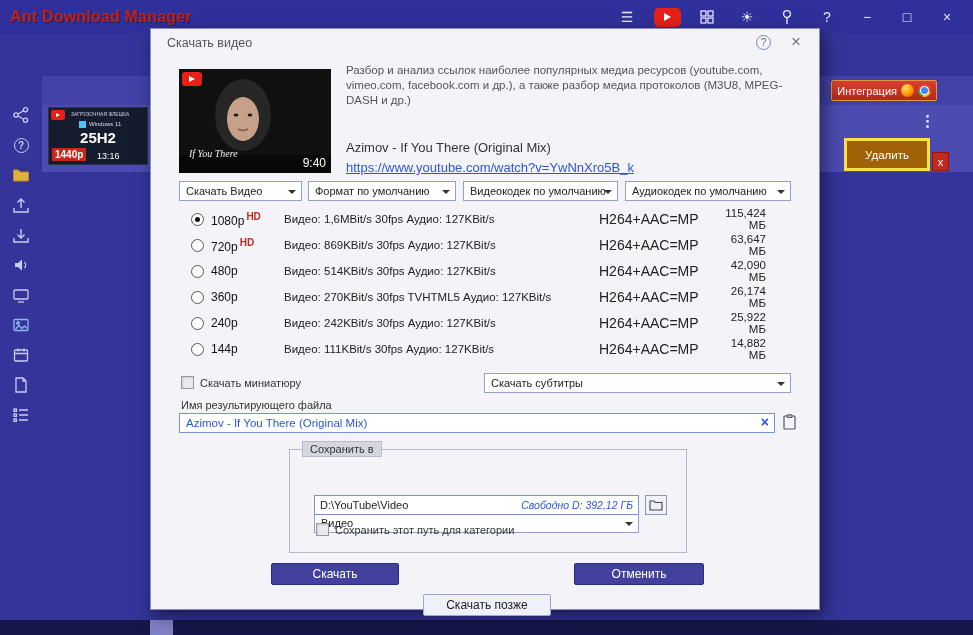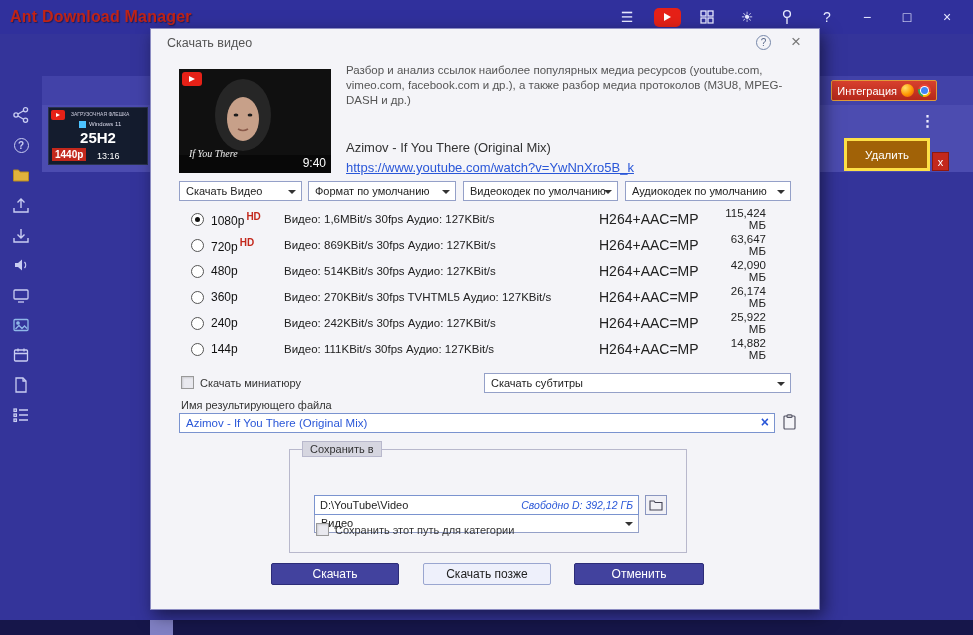--- a/index.html
+++ b/index.html
@@ -178,21 +178,21 @@
   .free-space { color:#2a57d8; font-style:italic; font-size:10.5px; }
   .browse-btn {
     position:absolute; left:494px; top:466px; width:22px; height:20px;
     background:#f0f0f6; border:1px solid #8a96c0; display:flex; align-items:center; justify-content:center;
   }
 
   
   .btn { position:absolute; top:534px; height:22px; font-size:12px; border-radius:2px;
     font-family:"Liberation Sans",sans-serif; display:flex; align-items:center; justify-content:center; }
   .btn-primary { background:#42429e; border:1px solid #2c2c78; color:#fff; }
-  .btn-light { background:#eef0fb; border:1px solid #9aa6d0; color:#222; }
+  .btn-light { background:#eef0fb; border:1px solid #9aa6d0; color:#222;margin-top:31px; }
   .btn-download { left:120px; width:128px; }
   .btn-later { left:272px; width:128px; }
   .btn-cancel { left:423px; width:130px; }
 </style>
 </head>
 <body>
 
 <div class="titlebar">
   <div class="app-title">Ant Download Manager</div>
   <div class="tb-icons">

